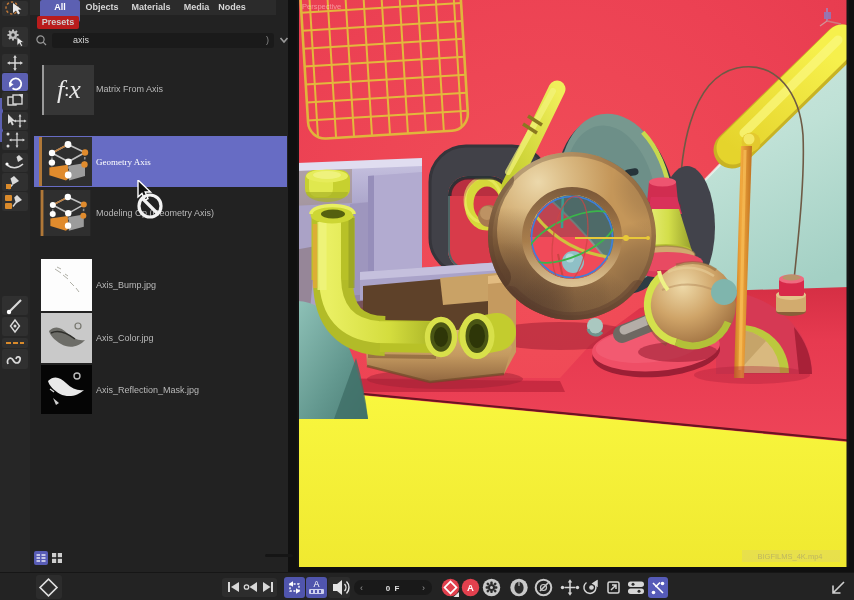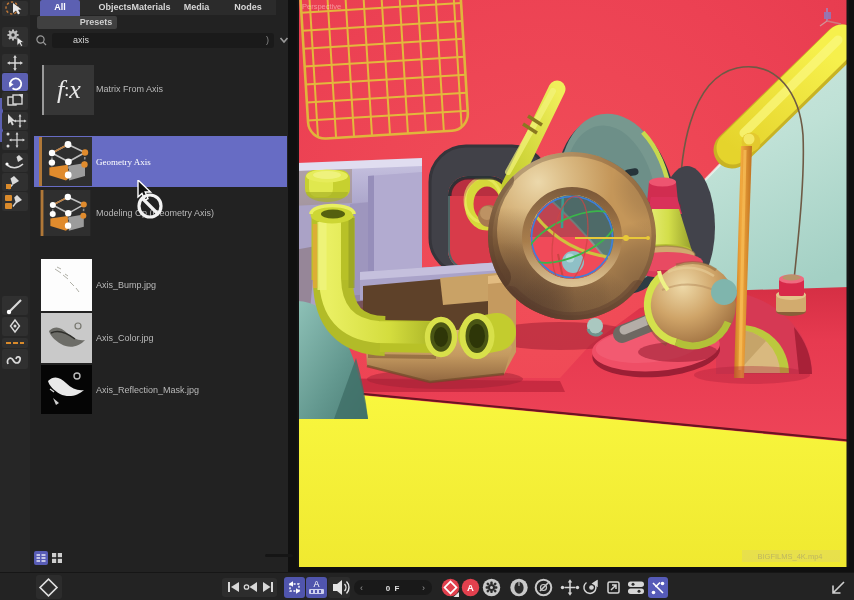--- a/index.html
+++ b/index.html
@@ -5,21 +5,21 @@
 html,body{margin:0;padding:0;background:#000;}
 #app{position:relative;width:854px;height:600px;overflow:hidden;background:#1f1f1f;font-family:"Liberation Sans",sans-serif;-webkit-font-smoothing:antialiased;}
 .abs{position:absolute;}
 
 #toolbar{left:0;top:0;width:30px;height:572px;background:#272727;}
 
 #panel{left:30px;top:0;width:258px;height:572px;background:#222;}
 #tabs{position:absolute;left:0;top:0;width:246px;height:15px;background:#2b2b2b;font-size:9px;color:#d6d6d6;font-weight:bold;}
 .tab{position:absolute;top:0;height:22px;line-height:15px;text-align:center;}
 #tab-all{left:10px;width:40px;background:#5c60b2;color:#fff;border-radius:2px;}
-#presets{position:absolute;left:7px;top:16px;width:42px;height:13px;background:#404040;color:#cfcfcf;font-size:9px;font-weight:bold;line-height:13px;text-align:center;border-radius:2px;padding-left:38px;}
+#presets{position:absolute;left:7px;top:16px;width:42px;height:13px;background:#b91c1c;color:#cfcfcf;font-size:9px;font-weight:bold;line-height:13px;text-align:center;border-radius:2px;}
 #searchrow{position:absolute;left:0;top:30px;width:258px;height:20px;}
 #searchbox{position:absolute;left:22px;top:3px;width:222px;height:15px;background:#1a1a1a;border-radius:3px;color:#d8d8d8;font-size:9px;line-height:15px;}
 .sechead{position:absolute;left:4px;width:252px;height:11px;background:#2f2f2f;color:#c9c9c9;font-size:8.5px;font-weight:bold;line-height:11px;border-radius:1px;}
 .rowsel{position:absolute;background:#676cc4;}
 .rowlabel{position:absolute;font-size:9px;color:#b9b9b9;}
 .iconbox{position:absolute;background:#363636;}
 .thumb{position:absolute;left:11px;width:51px;}
 
 #bottombar{left:0;top:572px;width:854px;height:28px;background:#232323;border-top:1px solid #161616;box-sizing:border-box;}
 
@@ -468,24 +468,24 @@
           <line x1="20" y1="343" x2="24" y2="343"></line>
         </g>
 
       <rect x="2" y="349" width="26" height="20" rx="2" fill="#303030"></rect>
       <path d="M8 364 c-2 -5 3 -8 5 -4 c2 4 6 4 7 0 c1 -3 -3 -5 -4 -1" fill="none" stroke="#d9d9d9" stroke-width="1.7"></path>
     </svg>
   </div>
   <div id="panel" class="abs">
     <div id="tabs">
       <div class="tab" id="tab-all">All</div>
-      <div class="tab" style="left:52px;width:40px;margin-left:13px;">Objects</div>
+      <div class="tab" style="left:52px;width:40px;">Objects</div>
       <div class="tab" style="left:97px;width:48px;text-align:center;">Materials</div>
       <div class="tab" style="left:148px;width:37px;">Media</div>
-      <div class="tab" style="left:198px;width:40px;">Nodes</div>
+      <div class="tab" style="left:182px;width:40px;">Nodes</div>
     </div>
     <div id="presets">Presets</div>
     <div id="searchrow">
       <svg class="abs" style="left:5px;top:4px" width="13" height="13" viewBox="0 0 13 13">
           <circle cx="5.5" cy="5.5" r="3.6" fill="none" stroke="#9a9a9a" stroke-width="1.2"></circle>
           <line x1="8.2" y1="8.2" x2="11" y2="11" stroke="#9a9a9a" stroke-width="1.2"></line>
         </svg>
       <div id="searchbox"><span style="margin-left:21px;">axis</span><span style="position:absolute;right:5px;color:#888;">)</span></div>
       <svg class="abs" style="left:249px;top:6px" width="10" height="8" viewBox="0 0 10 8">
           <path d="M1.5 2 L5 6 L8.5 2" fill="none" stroke="#999" stroke-width="1.6"></path>

